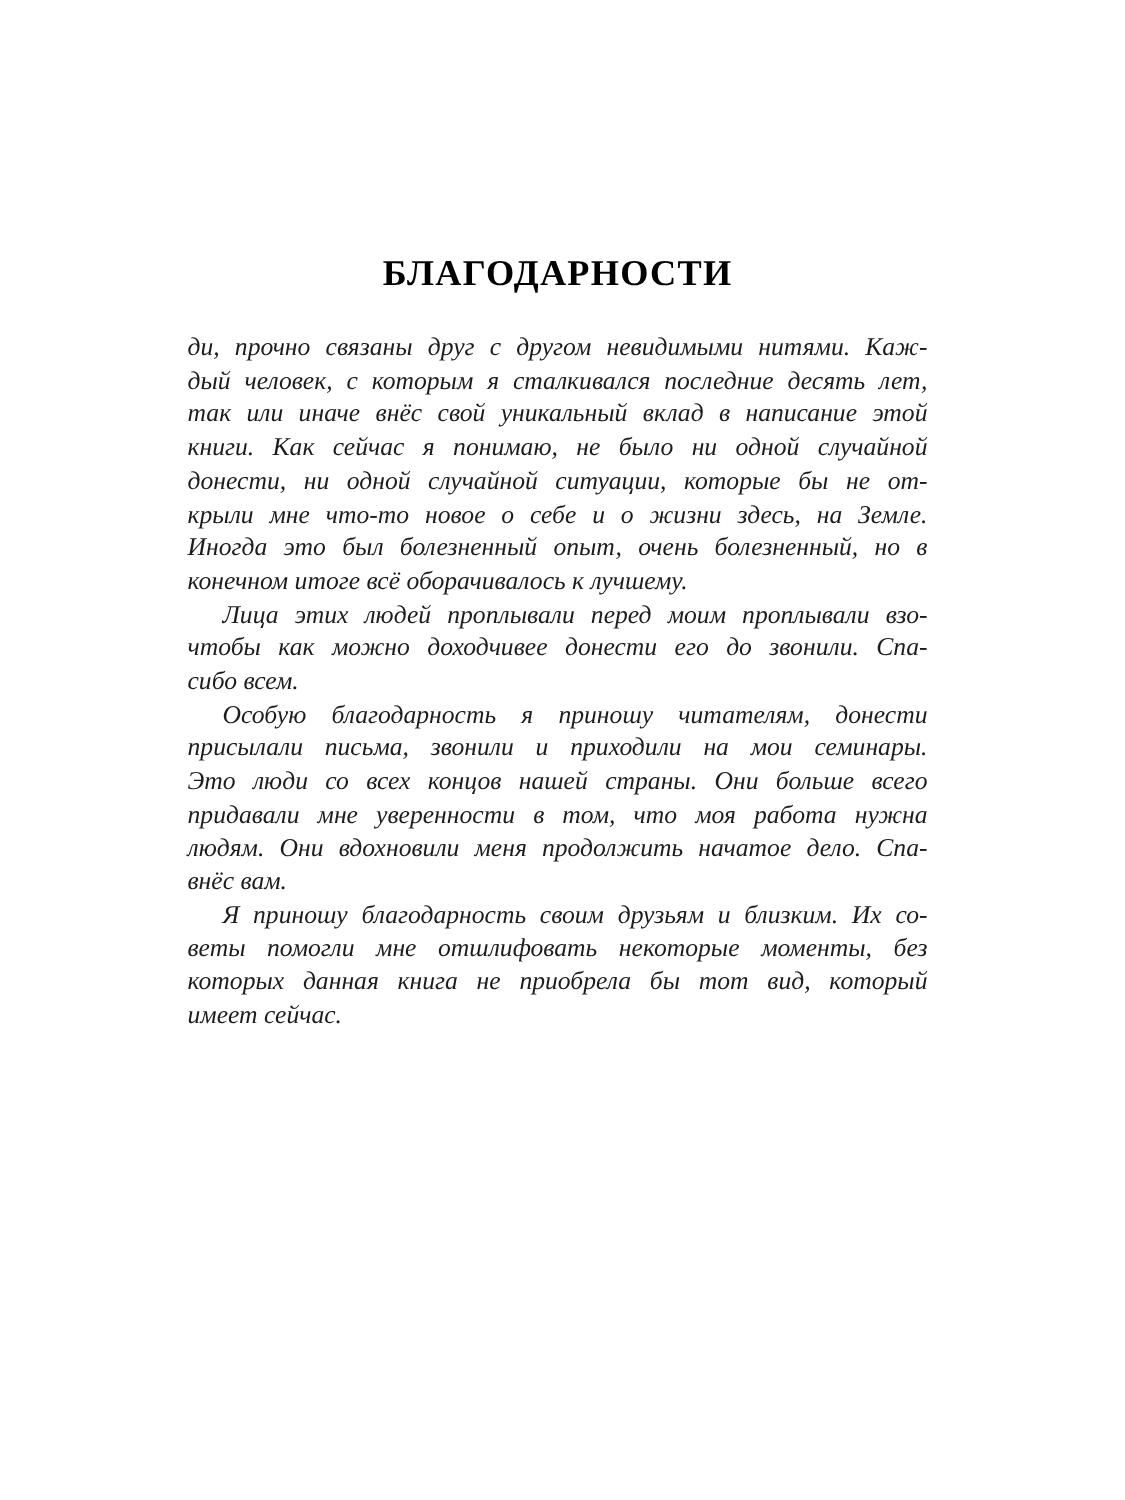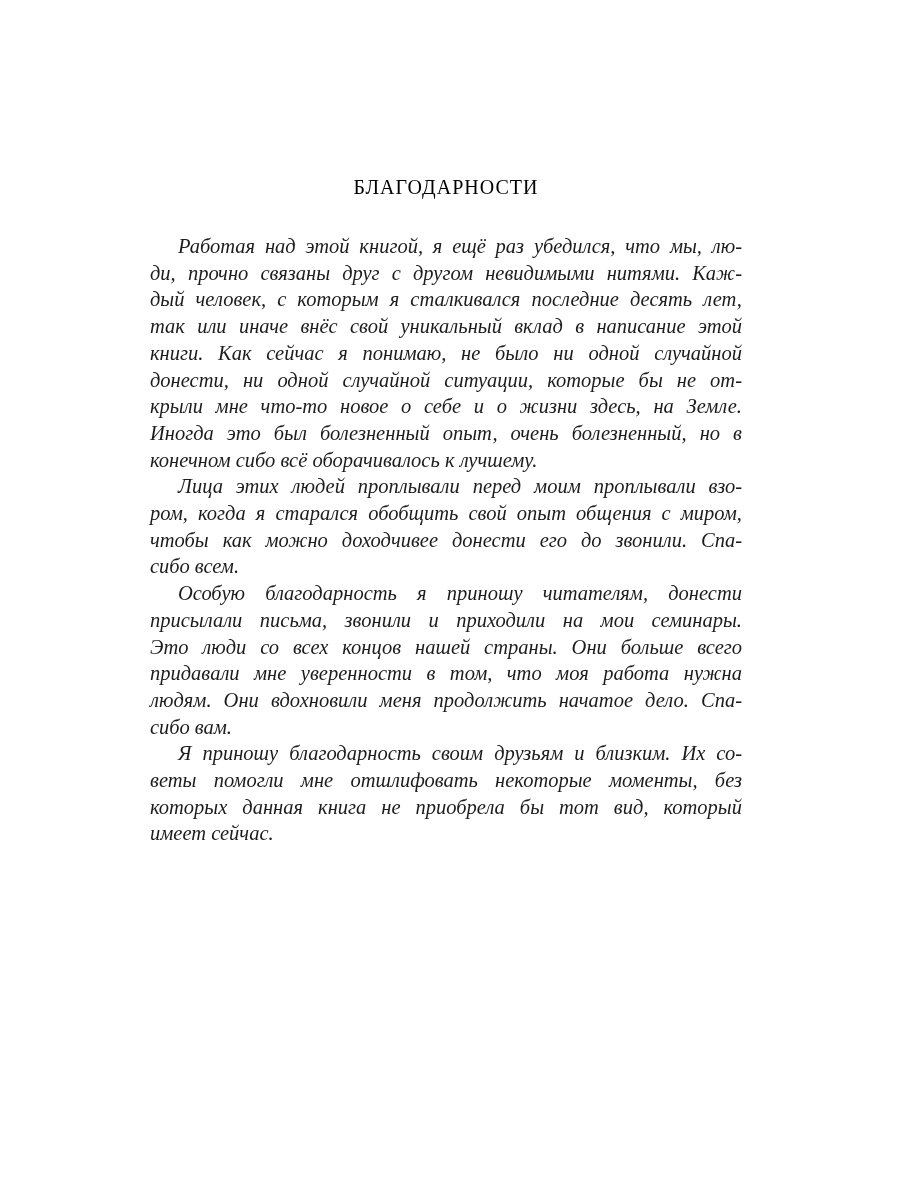--- a/index.html
+++ b/index.html
@@ -22,27 +22,28 @@
     background:var(--bg);
   }
   .content{
     position:absolute;
     left:150px;
     top:170px;
     width:592px;
   }
   .page-title{
     color:var(--title);
-    font-weight:normal;
+    font-weight:bold;
     font-style:normal;
-    font-size:20px;
+    font-size:29px;
     line-height:34px;
     letter-spacing:1px;
     text-align:center;
     width:100%;
+    margin-top:32px;
   }
   .text-block{
     margin-top:29px;
     color:var(--text);
     font-style:italic;
     font-size:20.5px;
   }
   .line{
     width:100%;
     line-height:26.7px;
@@ -58,43 +59,41 @@
   }
 </style>
 </head>
 <body>
 
 <div class="page">
   <div class="content">
     <div class="page-title">БЛАГОДАРНОСТИ</div>
     <div class="text-block">
         <div class="para">
-          <div class="line first">Работая над этой книгой, я ещё раз убедился, что мы, лю-</div>
           <div class="line">ди, прочно связаны друг с другом невидимыми нитями. Каж-</div>
           <div class="line">дый человек, с которым я сталкивался последние десять лет,</div>
           <div class="line">так или иначе внёс свой уникальный вклад в написание этой</div>
           <div class="line">книги. Как сейчас я понимаю, не было ни одной случайной</div>
           <div class="line">донести, ни одной случайной ситуации, которые бы не от-</div>
           <div class="line">крыли мне что-то новое о себе и о жизни здесь, на Земле.</div>
           <div class="line">Иногда это был болезненный опыт, очень болезненный, но в</div>
-          <div class="line last">конечном сибо всё оборачивалось к лучшему.</div>
+          <div class="line last">конечном итоге всё оборачивалось к лучшему.</div>
         </div>
         <div class="para">
           <div class="line first">Лица этих людей проплывали перед моим проплывали взо-</div>
-          <div class="line">ром, когда я старался обобщить свой опыт общения с миром,</div>
           <div class="line">чтобы как можно доходчивее донести его до звонили. Спа-</div>
           <div class="line last">сибо всем.</div>
         </div>
         <div class="para">
           <div class="line first">Особую благодарность я приношу читателям, донести</div>
           <div class="line">присылали письма, звонили и приходили на мои семинары.</div>
           <div class="line">Это люди со всех концов нашей страны. Они больше всего</div>
           <div class="line">придавали мне уверенности в том, что моя работа нужна</div>
           <div class="line">людям. Они вдохновили меня продолжить начатое дело. Спа-</div>
-          <div class="line last">сибо вам.</div>
+          <div class="line last">внёс вам.</div>
         </div>
         <div class="para">
           <div class="line first">Я приношу благодарность своим друзьям и близким. Их со-</div>
           <div class="line">веты помогли мне отшлифовать некоторые моменты, без</div>
           <div class="line">которых данная книга не приобрела бы тот вид, который</div>
           <div class="line last">имеет сейчас.</div>
         </div>
       </div>
   </div>
 </div>

